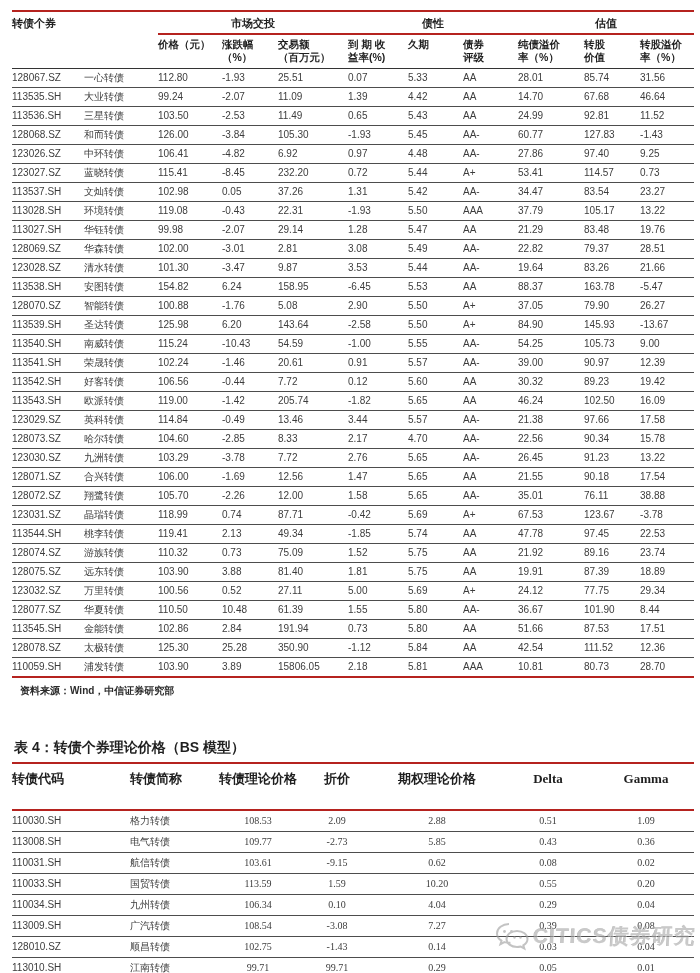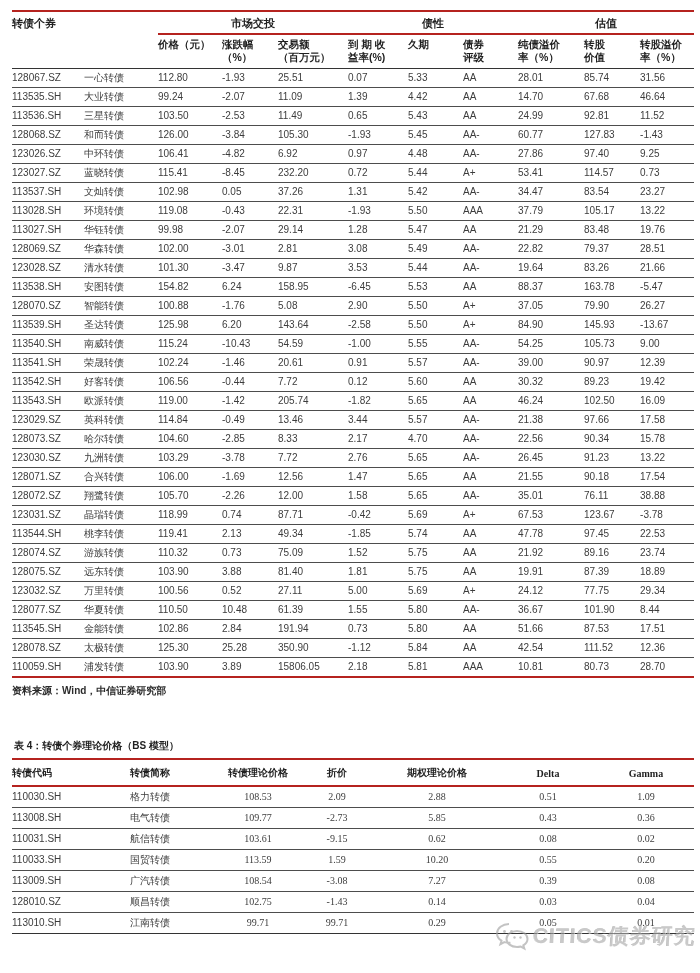--- a/index.html
+++ b/index.html
@@ -36,32 +36,32 @@
   }
   .t1 tbody tr:last-child td{border-bottom:2.5px solid var(--red);}
   
   .t1 .c1{width:72px;}  .t1 .c2{width:74px;}  .t1 .c3{width:64px;}
   .t1 .c4{width:56px;}  .t1 .c5{width:70px;}  .t1 .c6{width:60px;}
   .t1 .c7{width:55px;}  .t1 .c8{width:55px;}  .t1 .c9{width:66px;}
   .t1 .c10{width:56px;} .t1 .c11{width:auto;}
 
   .source-note{
     font-size:10px;font-weight:bold;color:#2b2b2b;
-    margin:6px 0 0 0;
+    margin:6px 0 0 8px;
   }
 
   
   .t2-title{
-    font-size:10px;font-weight:bold;color:#1f1f1f;
+    font-size:14px;font-weight:bold;color:#1f1f1f;
     margin:41px 0 5px 2px;
   }
   .t2{border-top:2.5px solid var(--red);}
   .t2 th{
-    font-weight:bold;text-align:left;font-size:10px;color:#1f1f1f;
-    border-bottom:2px solid var(--red);padding:6px 0 5px;
+    font-weight:bold;text-align:left;font-size:13px;color:#1f1f1f;
+    border-bottom:2px solid var(--red);padding:6px 0 21px;
   }
   .t2 td{
     font-size:10px;height:20px;line-height:20px;
     border-bottom:1px solid var(--line);
     padding:0;color:var(--num);white-space:nowrap;overflow:hidden;margin-top:22px;
   }
   .t2 tr:last-child td{border-bottom:1.5px solid #333;}
   .t2 th:nth-child(n+3),.t2 td:nth-child(n+3){text-align:center;font-family:Liberation Serif, serif;}
   .t2 .d1{width:118px;} .t2 .d2{width:88px;} .t2 .d3{width:80px;}
   .t2 .d4{width:78px;}  .t2 .d5{width:122px;}.t2 .d6{width:100px;}
@@ -605,20 +605,29 @@
         <tr>
           <td>110033.SH</td>
           <td>国贸转债</td>
           <td>113.59</td>
           <td>1.59</td>
           <td>10.20</td>
           <td>0.55</td>
           <td>0.20</td>
         </tr>
         <tr>
+          <td>110034.SH</td>
+          <td>九州转债</td>
+          <td>106.34</td>
+          <td>0.10</td>
+          <td>4.04</td>
+          <td>0.29</td>
+          <td>0.04</td>
+        </tr>
+        <tr>
           <td>113009.SH</td>
           <td>广汽转债</td>
           <td>108.54</td>
           <td>-3.08</td>
           <td>7.27</td>
           <td>0.39</td>
           <td>0.08</td>
         </tr>
         <tr>
           <td>128010.SZ</td>

